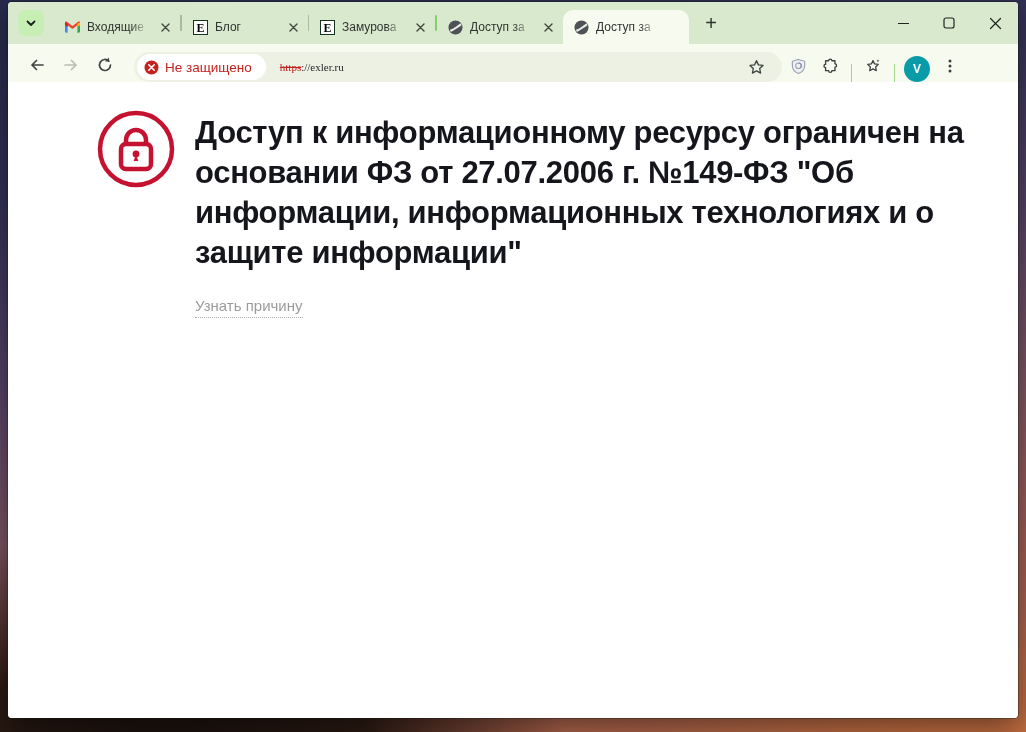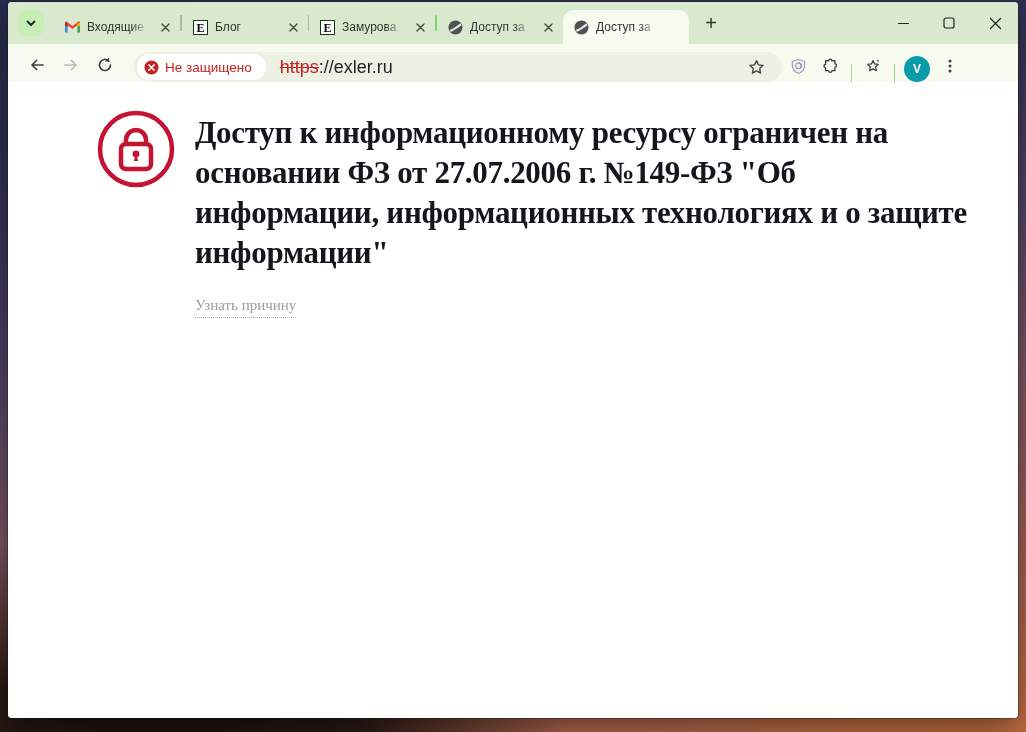--- a/index.html
+++ b/index.html
@@ -32,28 +32,28 @@
   .tab-divider.group{background:#84cf6c;width:2px;border-radius:1px;}
   .new-tab{width:28px;height:28px;margin-left:8px;display:grid;place-items:center;align-self:center;font-size:20px;color:#2f3330;cursor:pointer;flex:none;}
   .caption-buttons{margin-left:auto;display:flex;align-items:center;gap:0;height:100%;}
   .caption-btn{width:46px;height:100%;display:grid;place-items:center;cursor:pointer;color:#1f2321;}
   
   .toolbar{height:38px;background:#f7faef;display:flex;align-items:flex-end;padding:0 10px 0 12px;flex:none;}
   .nav-btn{width:34px;height:34px;display:grid;place-items:center;border-radius:50%;cursor:pointer;flex:none;}
   .omnibox{height:30px;width:648px;background:#edf1e4;border-radius:15px;display:flex;align-items:center;padding:0 10px 0 3px;margin-left:12px;box-sizing:border-box;}
   .sec-badge{background:#fff;border-radius:13px;height:26px;display:flex;align-items:center;gap:6px;padding:0 14px 0 7px;cursor:pointer;flex:none;}
   .sec-badge .label{color:#c5221f;font-size:13.5px;}
-  .url{margin-left:14px;font-size:18px;color:#1f2125;white-space:nowrap;}
+  .url{margin-left:14px;font-size:11px;color:#1f2125;white-space:nowrap;font-family:Liberation Serif, serif;}
   .url .scheme{color:#c5221f;text-decoration:line-through;}
   .omni-spacer{flex:1;}
   .tool-btn{width:32px;height:32px;display:grid;place-items:center;border-radius:50%;cursor:pointer;flex:none;}
   .tool-divider{width:1px;height:18px;background:#a3d58f;margin:0 5px;flex:none;}
   .avatar{width:26px;height:26px;border-radius:50%;background:#0a9ba8;color:#fff;font-size:12px;font-weight:bold;display:grid;place-items:center;cursor:pointer;flex:none;margin:0 4px;}
   
-  .content{flex:1;background:#ffffff;padding:27px 0 0 88px;display:flex;align-items:flex-start;font-family:Liberation Serif, serif;}
+  .content{flex:1;background:#ffffff;padding:27px 0 0 88px;display:flex;align-items:flex-start;}
   .lock-badge{flex:none;margin-right:19px;}
   .text-col{padding-top:4px;}
   h1.block-heading{font-size:31px;line-height:40px;font-weight:700;letter-spacing:-.3px;color:#15161c;max-width:780px;margin:0;}
   .reason-link{display:inline-block;margin-top:24px;font-size:15px;color:#9b9b9b;border-bottom:1px dotted #ababab;padding-bottom:3px;cursor:pointer;text-decoration:none;}
   svg{display:block;}
 </style>
 </head>
 <body>
 
 <div class="window">

